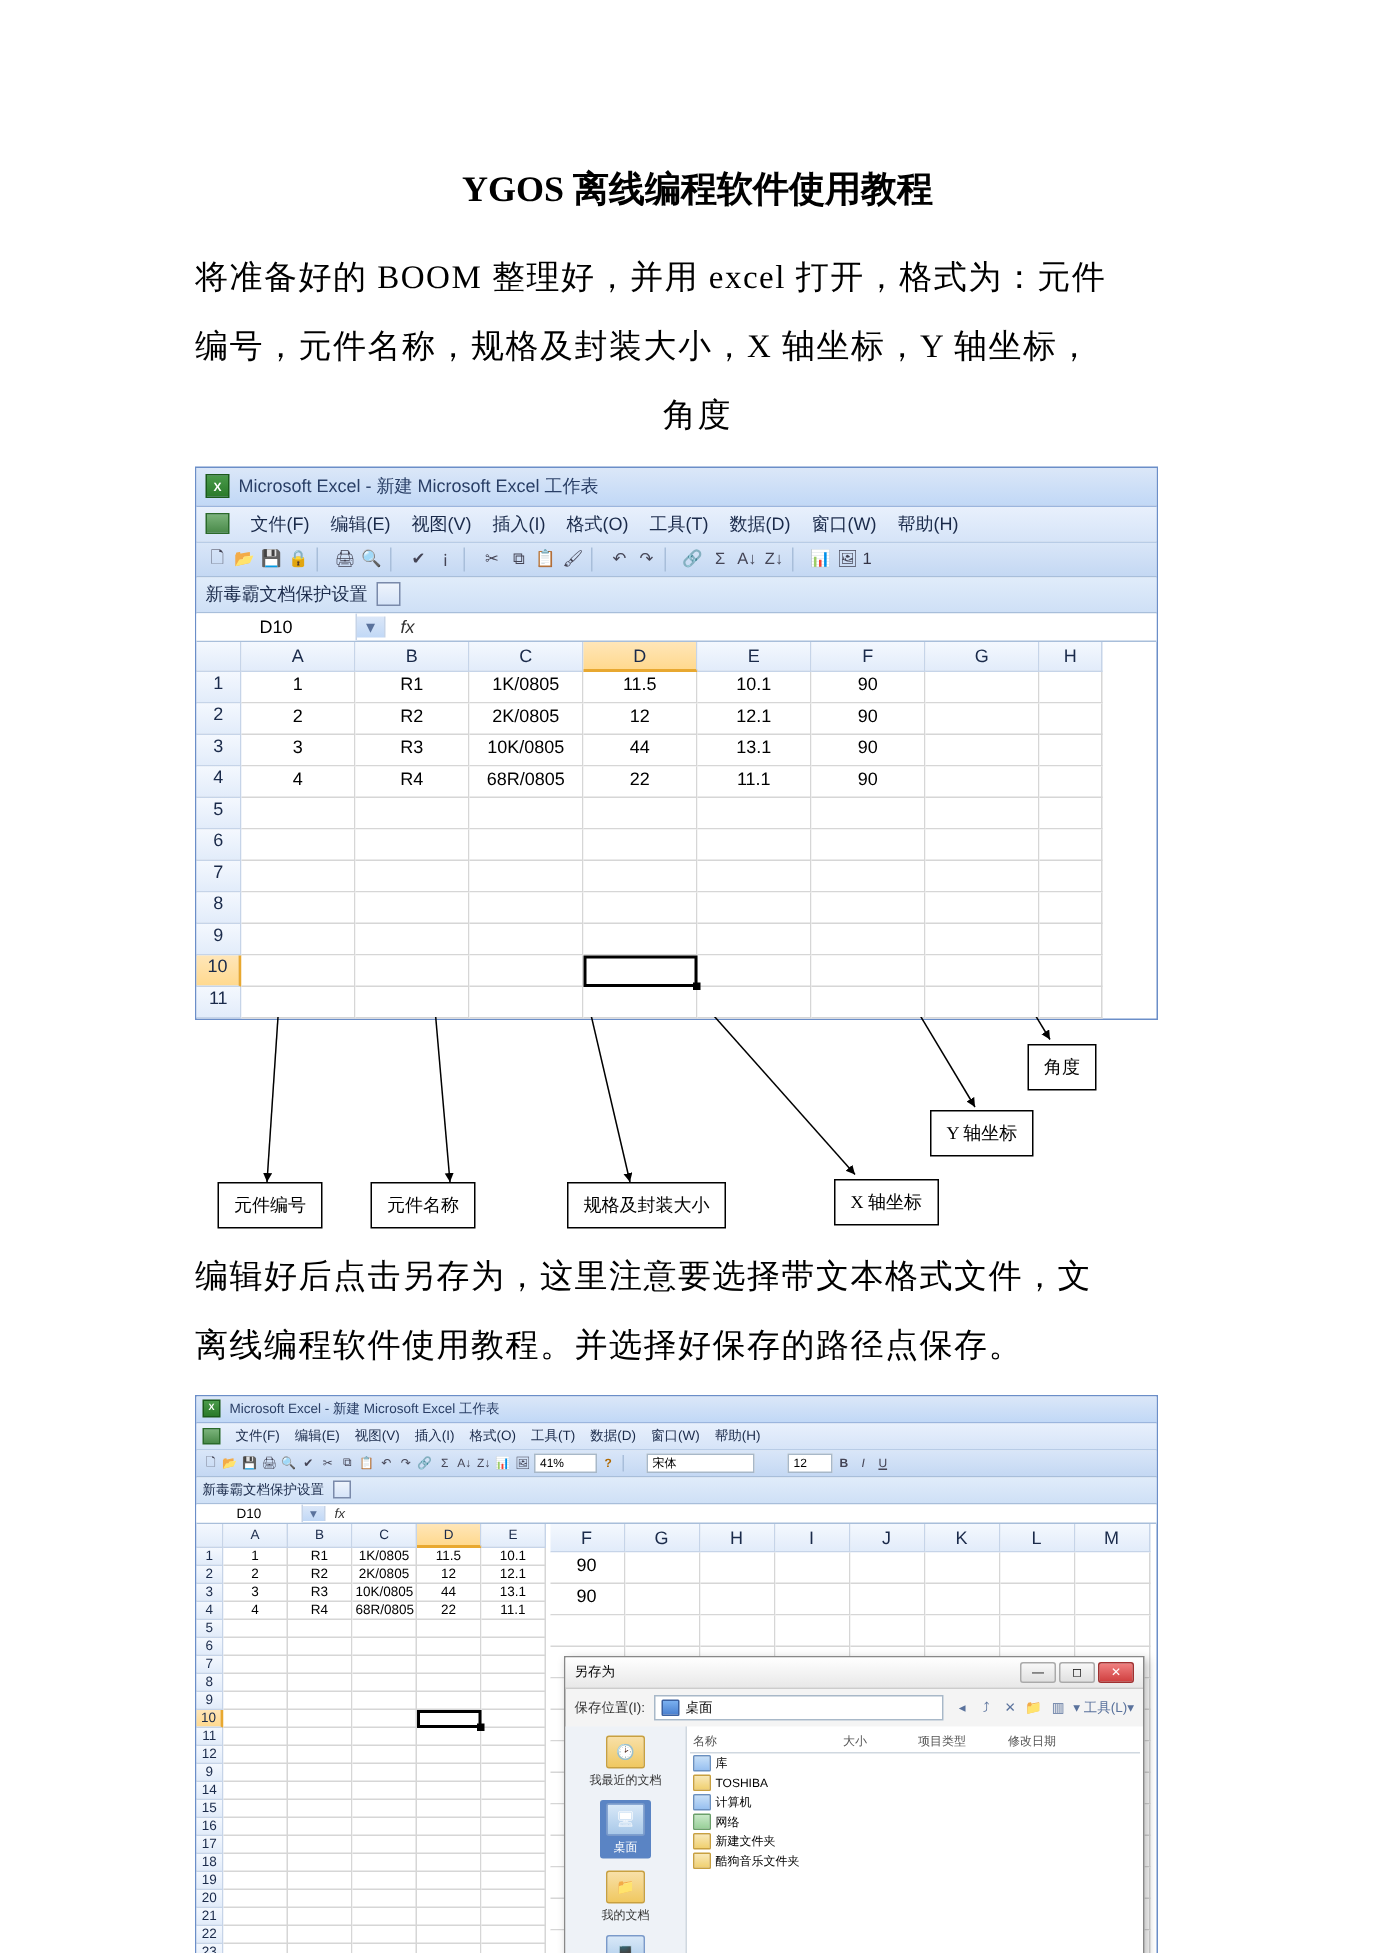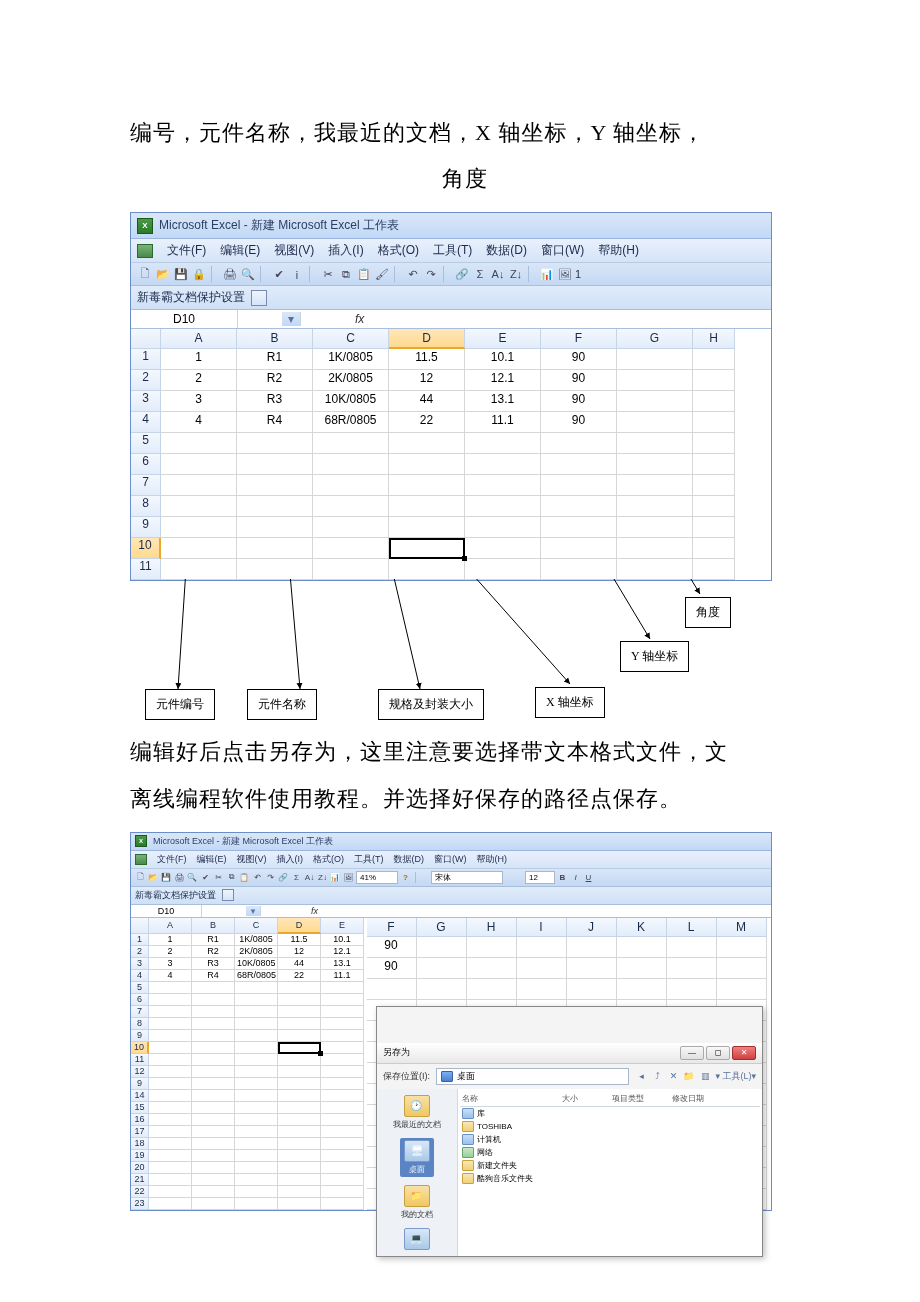--- a/index.html
+++ b/index.html
@@ -117,21 +117,20 @@
     width: 14px;
     height: 14px;
     border: 1px solid #7a8aaa;
     background: linear-gradient(#eef4fc,#d6e4f8);
   }
   .formula-row {
     display: flex;
     align-items: center;
     background: #fff;
     border-bottom: 1px solid #a8beda;
-    gap: 44px;
   }
   .namebox {
     width: 94px;
     padding: 2px 6px;
     border-right: 1px solid #c6d4e8;
     background: #fff;
     text-align: center;
   }
   .namebox-dd {
     width: 18px;
@@ -267,21 +266,20 @@
     box-shadow: 2px 2px 6px rgba(0,0,0,0.25);
     font-size: 9px;
   }
   .saveas-title {
     background: linear-gradient(#fff,#e8e8e8);
     padding: 3px 6px;
     display: flex;
     justify-content: space-between;
     align-items: center;
     border-bottom: 1px solid #ccc;
-    margin-top: 36px;
   }
   .win-btns { display: flex; gap: 2px; }
   .wb {
     width: 22px;
     height: 12px;
     border: 1px solid #aaa;
     border-radius: 2px;
     display: flex;
     align-items: center;
     justify-content: center;
@@ -385,21 +383,23 @@
     height: 11px;
     display: inline-flex;
     align-items: center;
   }
 </style>
 </head>
 <body>
 
 <div class="page">
 
-  <div class="doc-para">编号，元件名称，我最近的文档，X 轴坐标，Y 轴坐标，</div>
+  <div class="doc-title">YGOS 离线编程软件使用教程</div>
+  <div class="doc-para">将准备好的 BOOM 整理好，并用 excel 打开，格式为：元件</div>
+  <div class="doc-para">编号，元件名称，规格及封装大小，X 轴坐标，Y 轴坐标，</div>
   <div class="doc-para center">角度</div>
 
   <div class="excel1">
     <div class="titlebar">
       <span class="xl-icon">X</span>
       <span class="titlebar-text">Microsoft Excel - 新建 Microsoft Excel 工作表</span>
     </div>
     <div class="menubar">
       <span class="xl-small-icon"></span>
       <span class="menuitem">文件(F)</span>
@@ -573,21 +573,21 @@
       <line x1="68" y1="-190" x2="48" y2="110" stroke="#000" marker-end="url(#arr)"></line>
       <line x1="144" y1="-190" x2="170" y2="110" stroke="#000" marker-end="url(#arr)"></line>
       <line x1="220" y1="-190" x2="290" y2="110" stroke="#000" marker-end="url(#arr)"></line>
       <line x1="295" y1="-58" x2="440" y2="105" stroke="#000" marker-end="url(#arr)"></line>
       <line x1="370" y1="-190" x2="520" y2="60" stroke="#000" marker-end="url(#arr)"></line>
       <line x1="446" y1="-190" x2="570" y2="15" stroke="#000" marker-end="url(#arr)"></line>
     </svg>
     <div class="ann-box" style="left:15px;top:110px">元件编号</div>
     <div class="ann-box" style="left:117px;top:110px">元件名称</div>
     <div class="ann-box" style="left:248px;top:110px">规格及封装大小</div>
-    <div class="ann-box" style="left:405px;top:108px">X 轴坐标</div>
+    <div class="ann-box" style="left:426px;top:108px">X 轴坐标</div>
     <div class="ann-box" style="left:490px;top:62px">Y 轴坐标</div>
     <div class="ann-box" style="left:555px;top:18px">角度</div>
   </div>
 
   <div class="doc-para">编辑好后点击另存为，这里注意要选择带文本格式文件，文</div>
   <div class="doc-para">离线编程软件使用教程。并选择好保存的路径点保存。</div>
 
   <div class="excel2">
     <div class="titlebar">
       <span class="xl-icon" style="width:10px;height:10px;font-size:6px">X</span>

